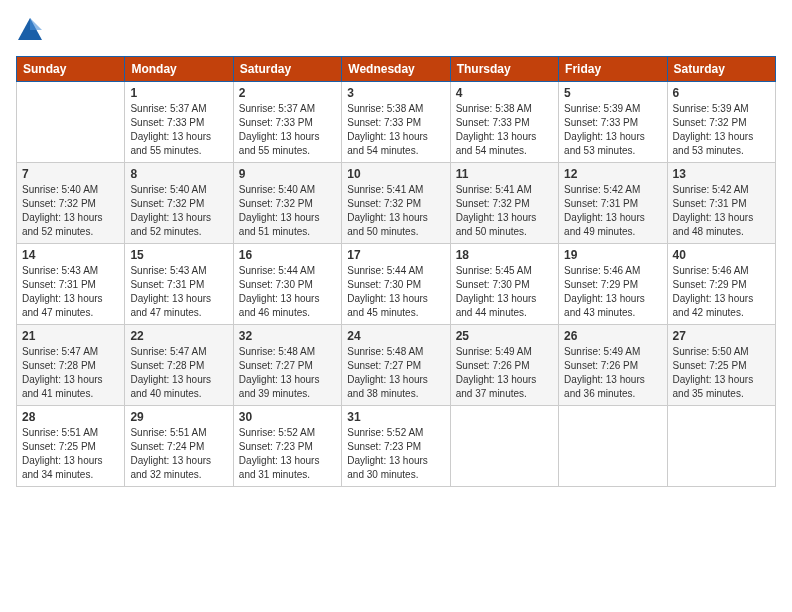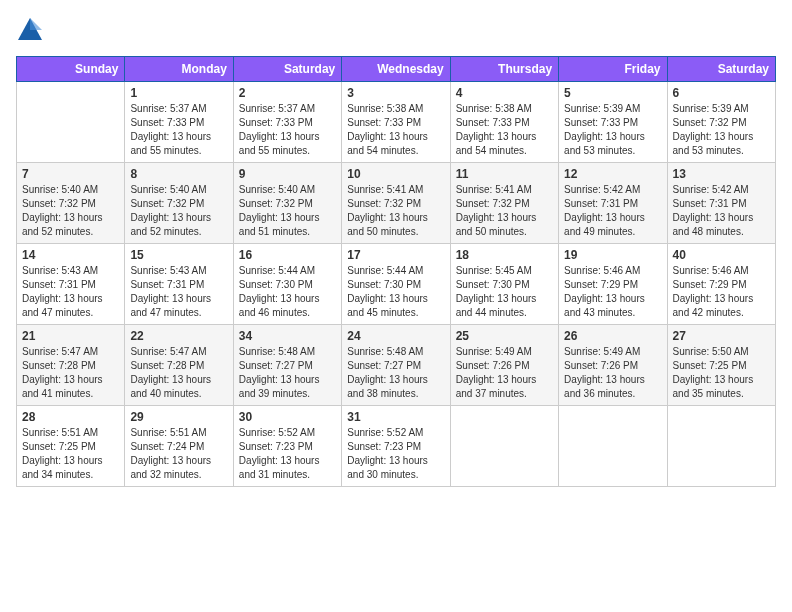--- a/index.html
+++ b/index.html
@@ -52,26 +52,26 @@
     .location-title {
       font-size: 16px;
       color: #555;
     }
     .calendar {
       width: 100%;
       border-collapse: collapse;
       border: 1px solid #ccc;
     }
     .calendar th {
-      background: #8b5cf6;
+      background: #c2410c;
       color: #fff;
       font-size: 12px;
       font-weight: bold;
       padding: 5px 6px;
-      text-align: right;
+      text-align: left;
       border: 1px solid #1a5fa8;
     }
     .calendar td {
       vertical-align: top;
       border: 1px solid #ccc;
       padding: 4px 5px;
       width: 107px;
       min-height: 80px;
       font-size: 10.5px;
       color: #333;
@@ -284,21 +284,21 @@
 and 41 minutes.</div>
         </td>
         <td>
           <span class="day-number">22</span>
           <div class="day-info" style="white-space: pre-line;">Sunrise: 5:47 AM
 Sunset: 7:28 PM
 Daylight: 13 hours
 and 40 minutes.</div>
         </td>
         <td>
-          <span class="day-number">34</span>
+          <span class="day-number">32</span>
           <div class="day-info" style="white-space: pre-line;">Sunrise: 5:48 AM
 Sunset: 7:27 PM
 Daylight: 13 hours
 and 39 minutes.</div>
         </td>
         <td>
           <span class="day-number">24</span>
           <div class="day-info" style="white-space: pre-line;">Sunrise: 5:48 AM
 Sunset: 7:27 PM
 Daylight: 13 hours

